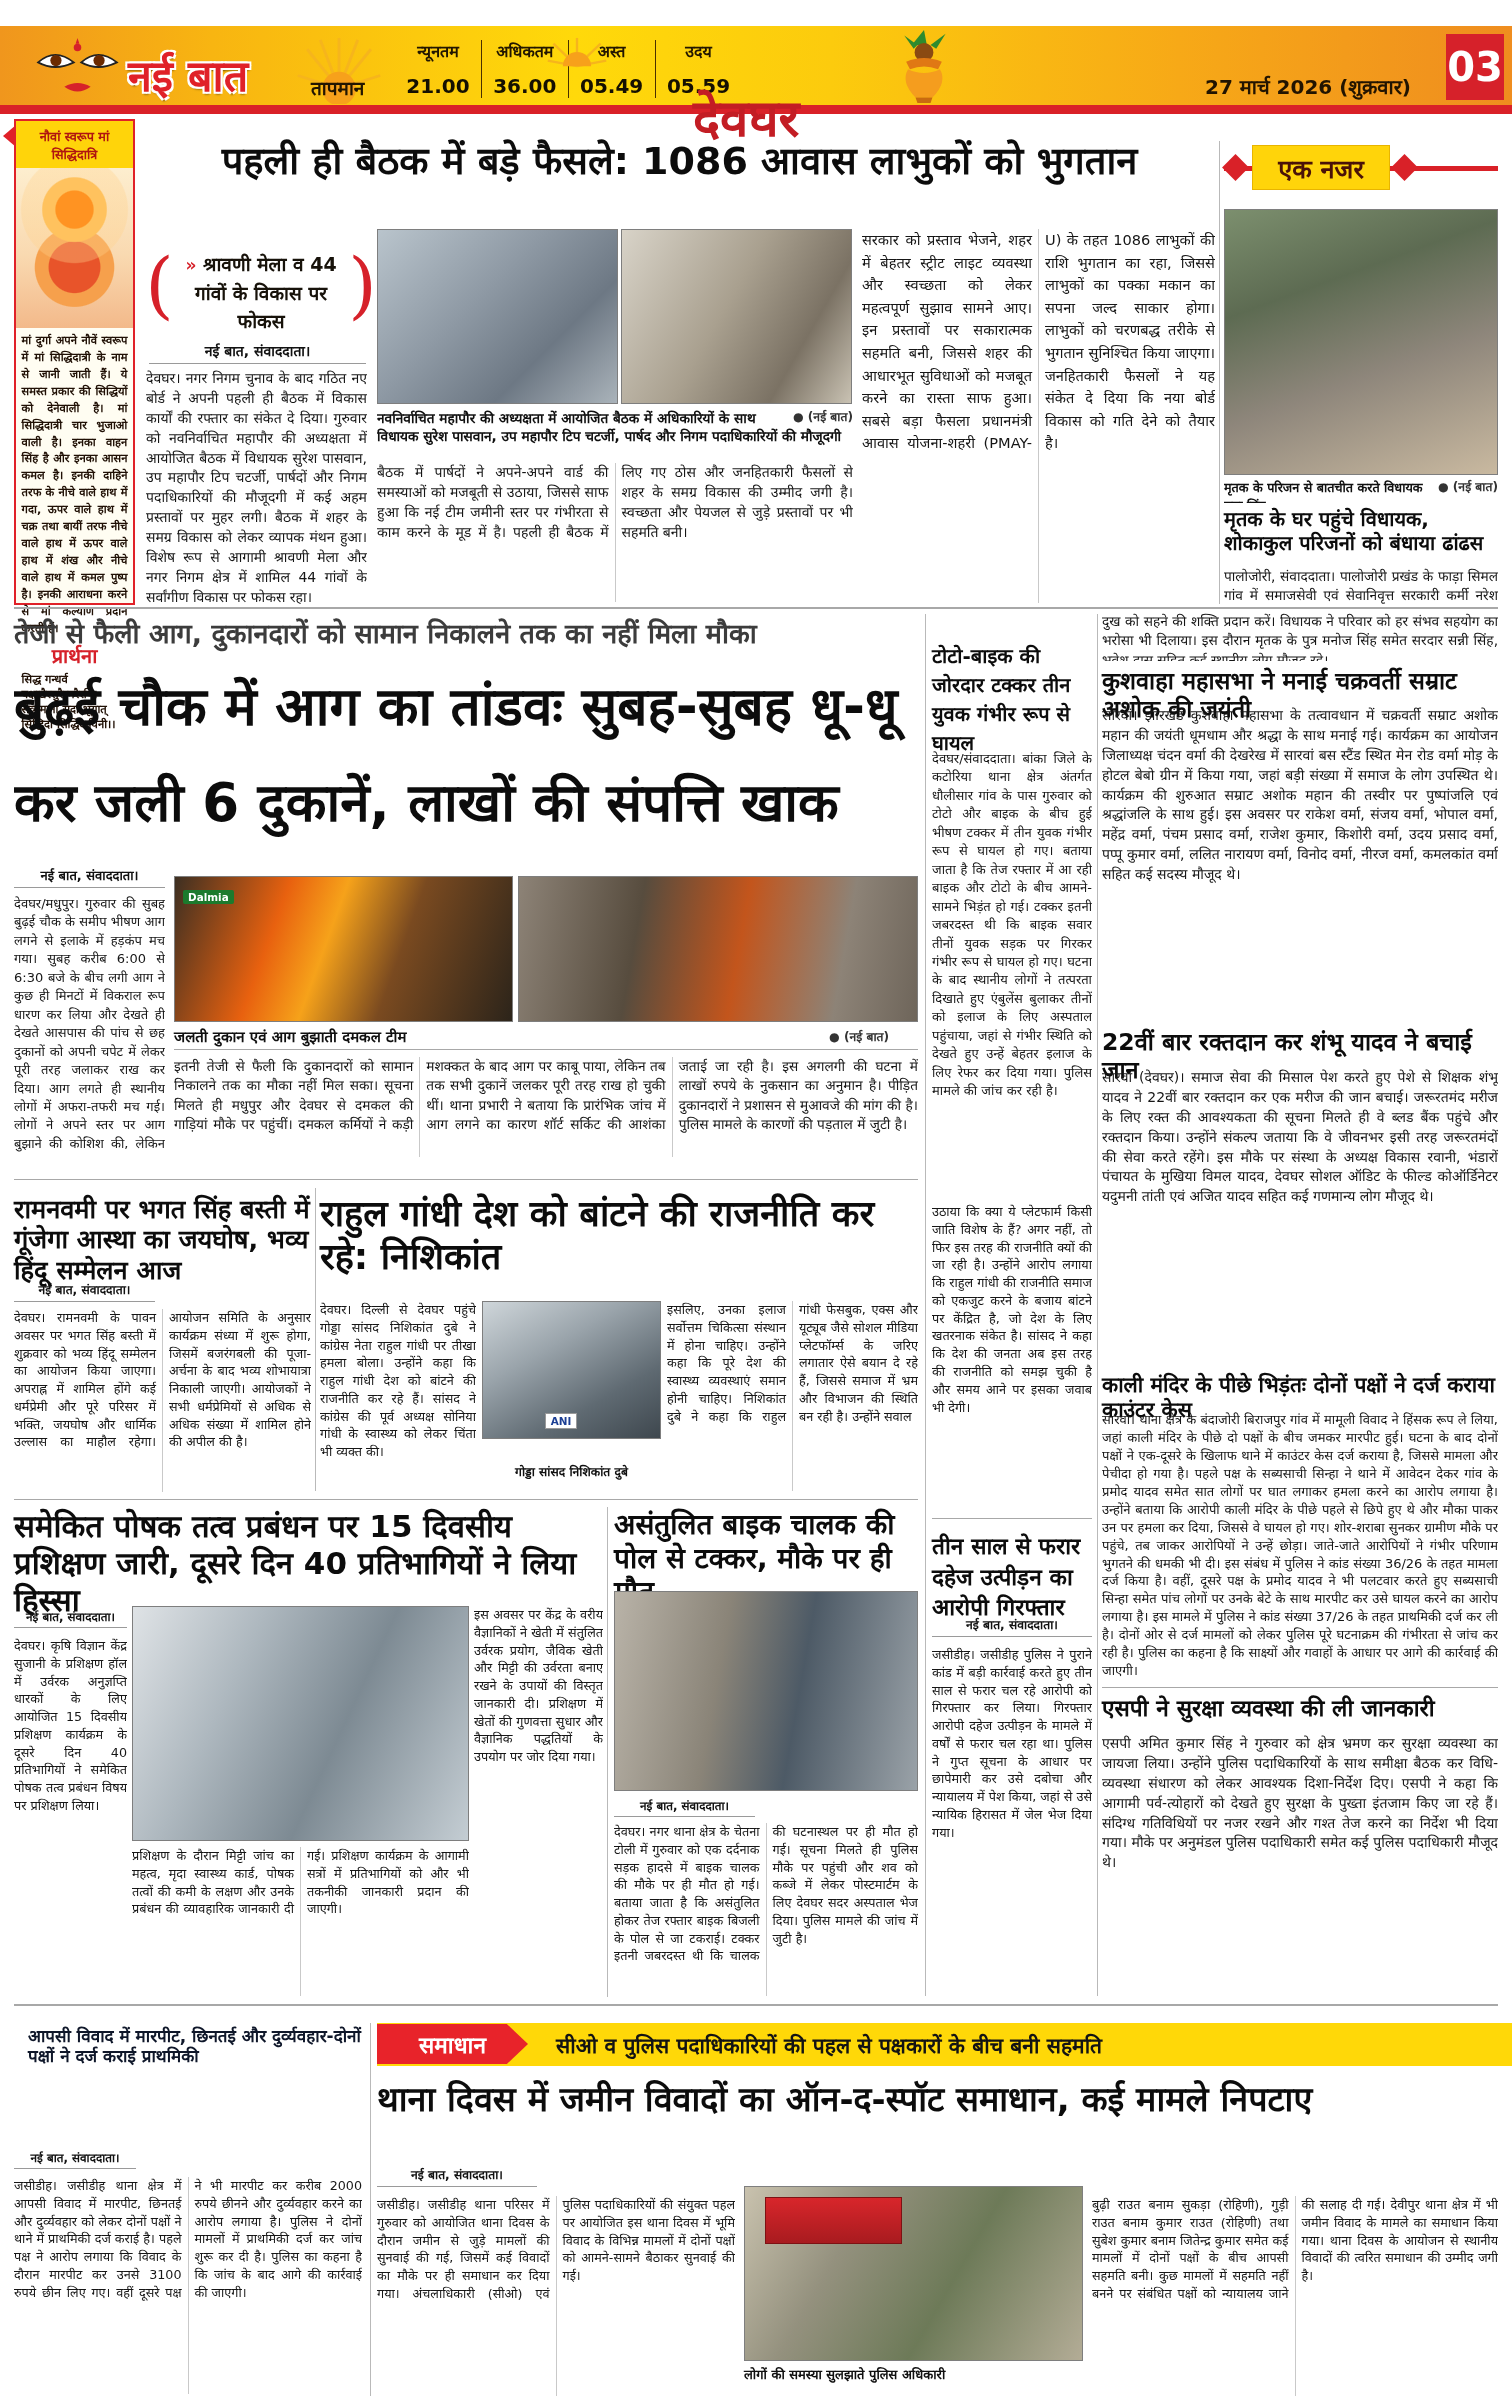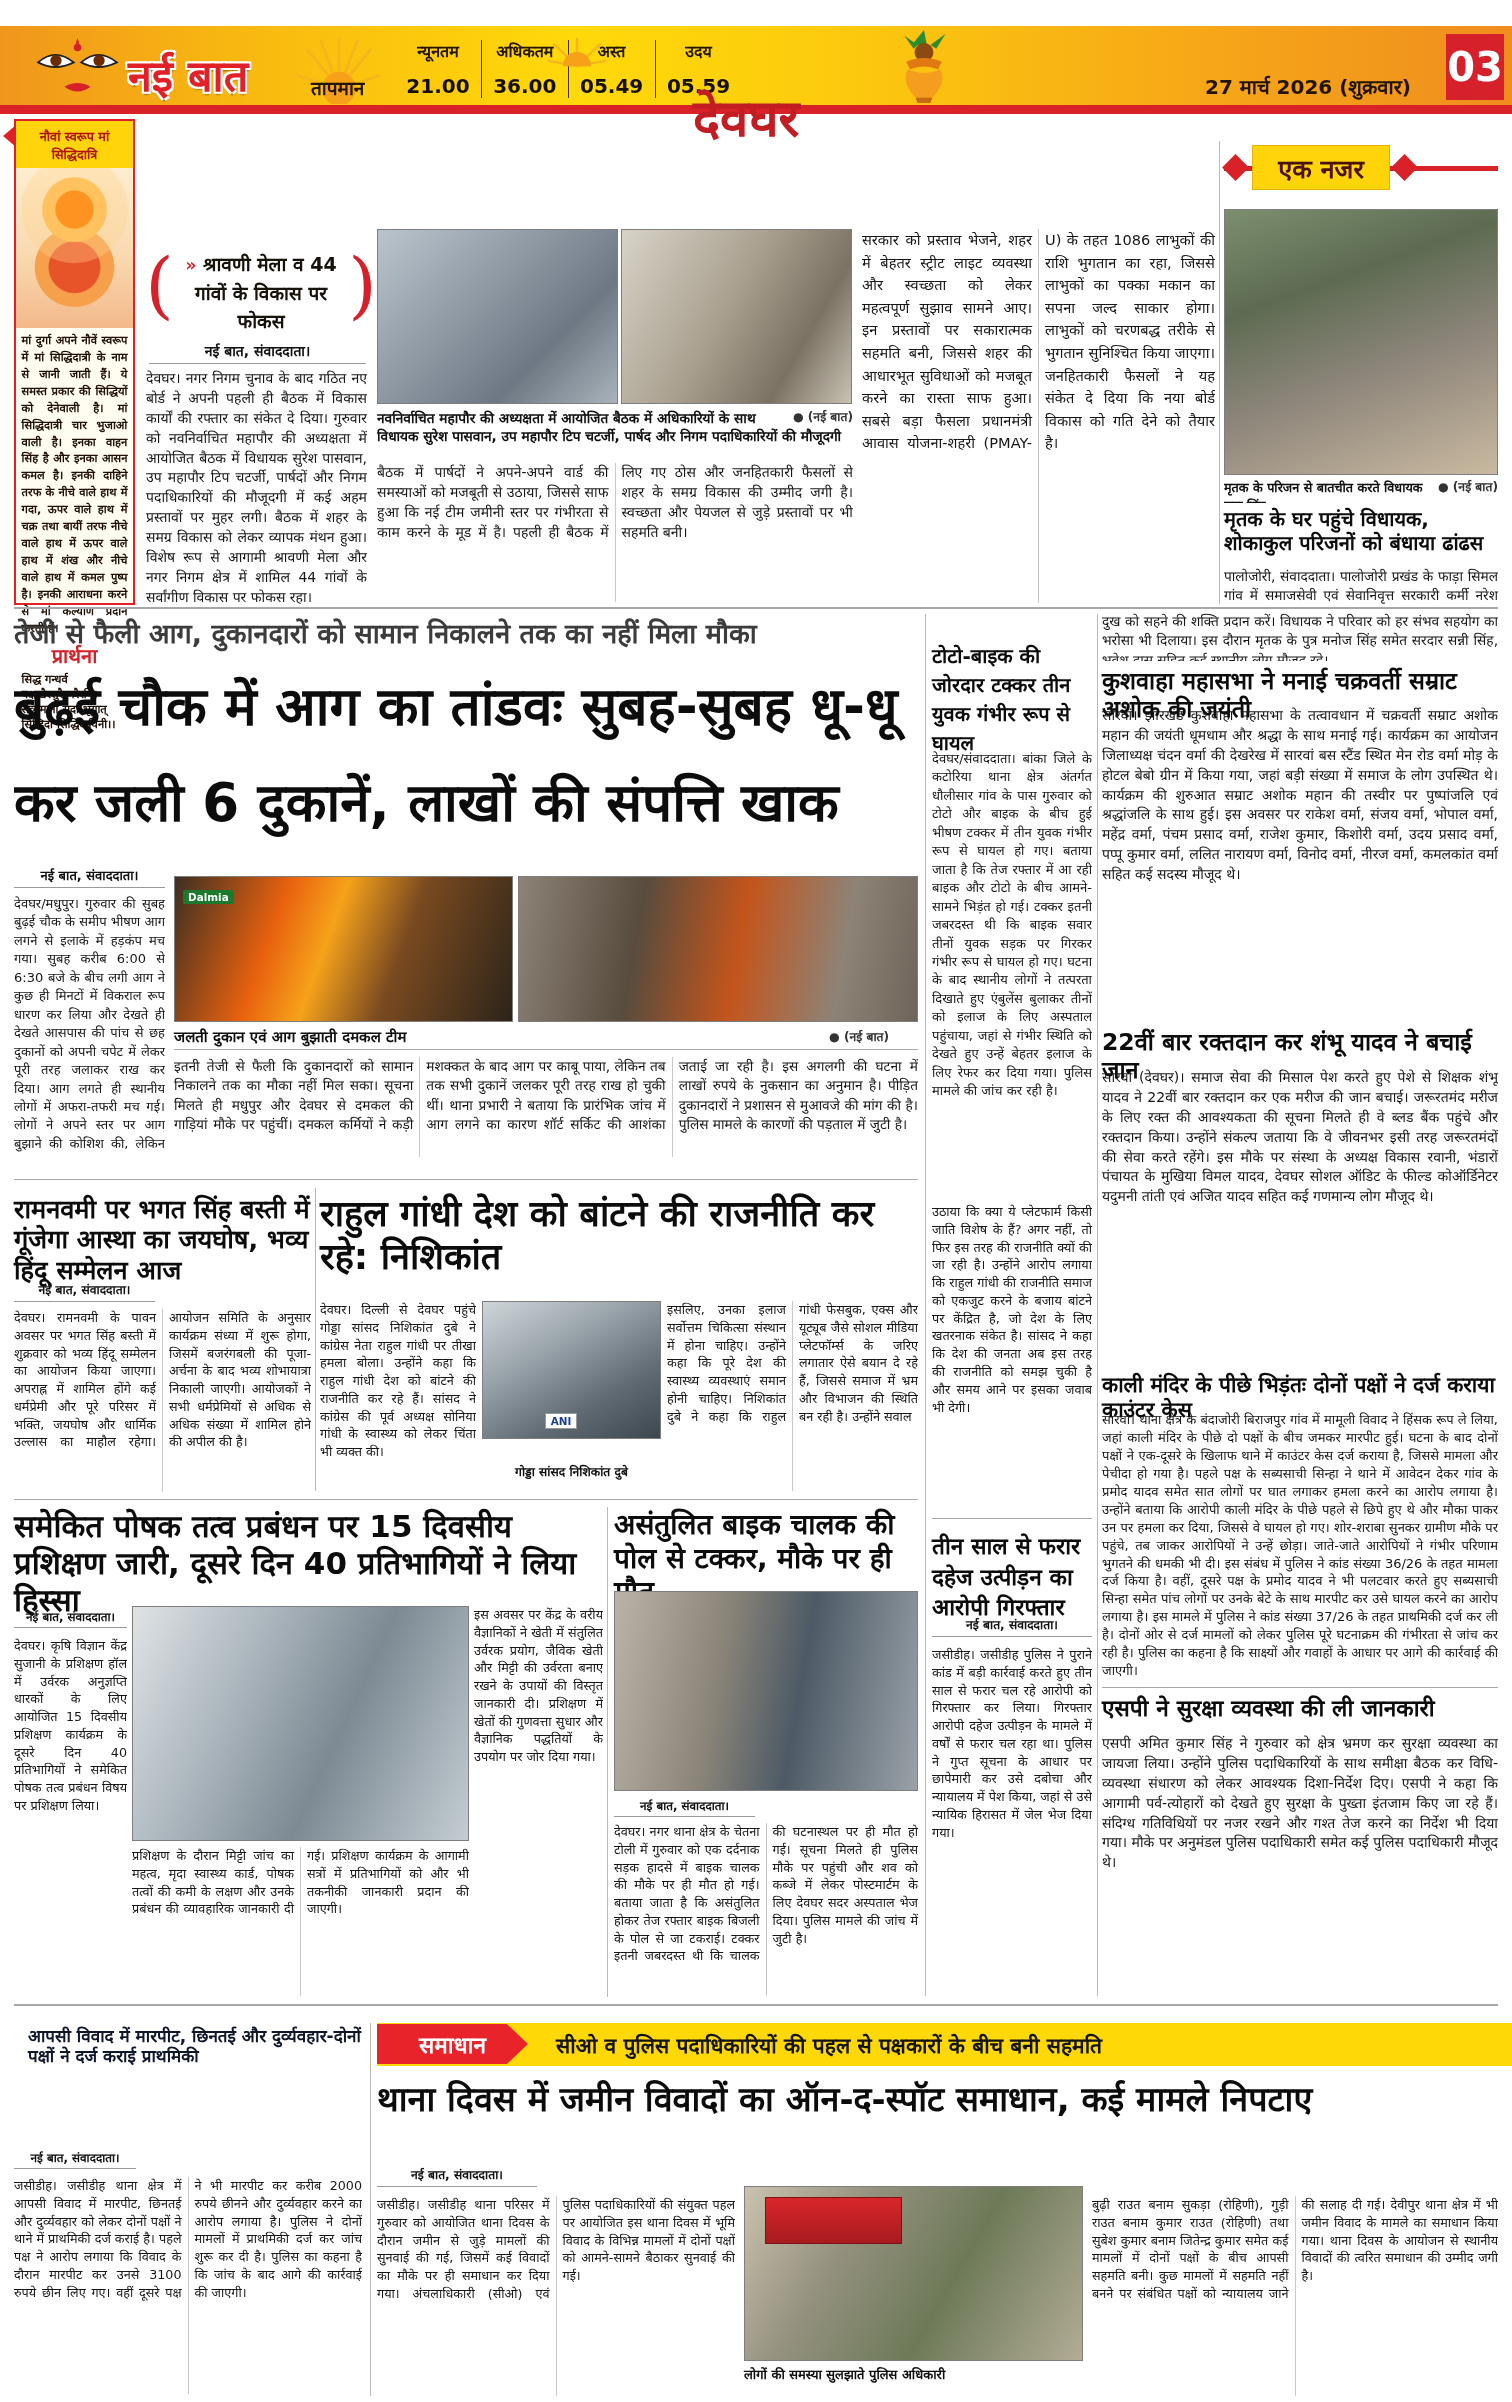--- a/index.html
+++ b/index.html
@@ -166,20 +166,21 @@
     <div class="gbox-head">
       <span class="gbox-arrow"></span>
       <span>नौवां स्वरूप मां सिद्धिदात्रि</span>
     </div>
     <div class="gimg"></div>
     <div class="gbody">मां दुर्गा अपने नौवें स्वरूप में मां सिद्धिदात्री के नाम से जानी जाती हैं। ये समस्त प्रकार की सिद्धियों को देनेवाली है। मां सिद्धिदात्री चार भुजाओ वाली है। इनका वाहन सिंह है और इनका आसन कमल है। इनकी दाहिने तरफ के नीचे वाले हाथ में गदा, ऊपर वाले हाथ में चक्र तथा बायीं तरफ नीचे वाले हाथ में ऊपर वाले हाथ में शंख और नीचे वाले हाथ में कमल पुष्प है। इनकी आराधना करने से मां कल्याण प्रदान करती हैं।</div>
     <div class="gprayer-t">प्रार्थना</div>
     <div class="gprayer">सिद्ध गन्धर्व यक्षाद्यैरसुरैरमरैरपि। सेव्यमाना सदा भूयात् सिद्धिदा सिद्धिदायिनी।।</div>
   </div>
 
+  <div class="abs headline" style="left:143px;top:139px;width:1073px;height:62px;font-size:38px;text-align:center;white-space:nowrap;">पहली ही बैठक में बड़े फैसले: 1086 आवास लाभुकों को भुगतान</div>
 
   <div class="abs kbox" style="left:149px;top:237px;width:175px;">
     <span class="kchev">»</span>
     <span>श्रावणी मेला व 44 गांवों के विकास पर फोकस</span>
   </div>
   <div class="abs byline" style="left:149px;top:341px;width:217px;">नई बात, संवाददाता।</div>
   <div class="abs body-text" style="left:146px;top:369px;width:221px;height:235px;overflow:hidden;">देवघर। नगर निगम चुनाव के बाद गठित नए बोर्ड ने अपनी पहली ही बैठक में विकास कार्यों की रफ्तार का संकेत दे दिया। गुरुवार को नवनिर्वाचित महापौर की अध्यक्षता में आयोजित बैठक में विधायक सुरेश पासवान, उप महापौर टिप चटर्जी, पार्षदों और निगम पदाधिकारियों की मौजूदगी में कई अहम प्रस्तावों पर मुहर लगी। बैठक में शहर के समग्र विकास को लेकर व्यापक मंथन हुआ। विशेष रूप से आगामी श्रावणी मेला और नगर निगम क्षेत्र में शामिल 44 गांवों के सर्वांगीण विकास पर फोकस रहा।</div>
 
   <div class="abs photo" style="left:377px;top:229px;width:241px;height:175px;background:linear-gradient(135deg,#b9c4cc 0%,#8f9aa5 40%,#6d7884 70%,#aab3ba 100%);"></div>
   <div class="abs photo" style="left:621px;top:229px;width:231px;height:175px;background:linear-gradient(120deg,#d8d3c8 0%,#a9a08f 45%,#7b7264 75%,#c9c2b3 100%);"></div>

